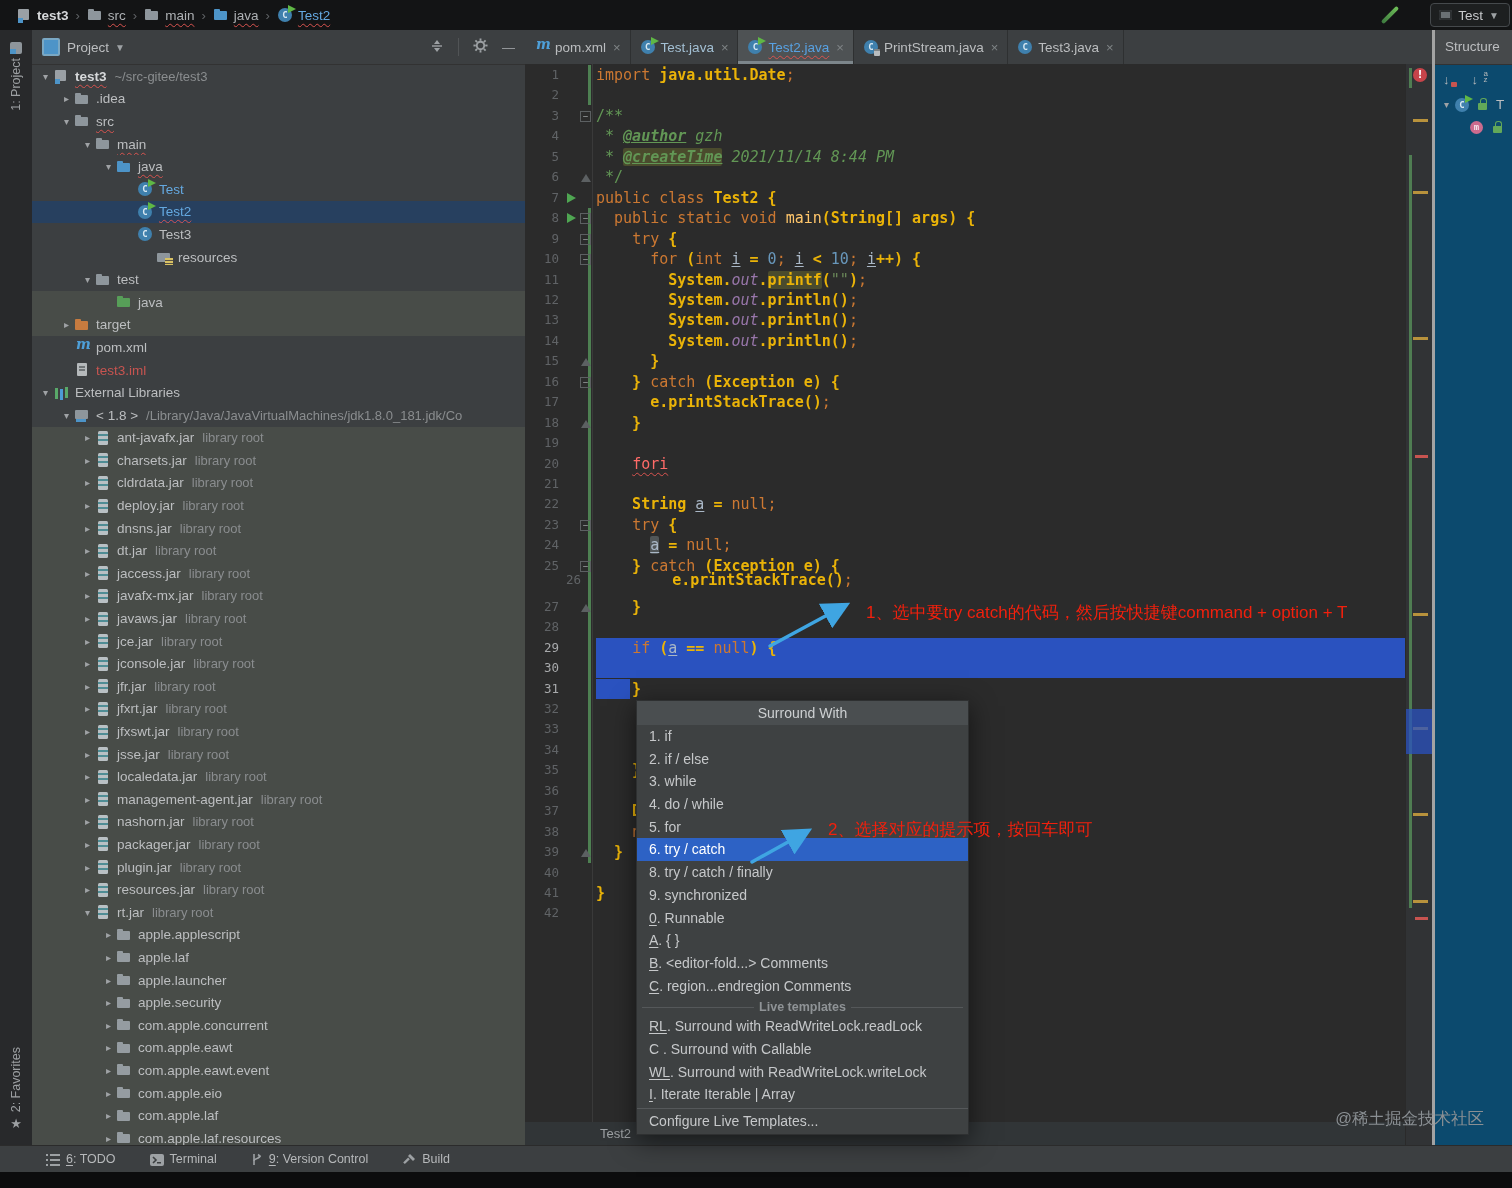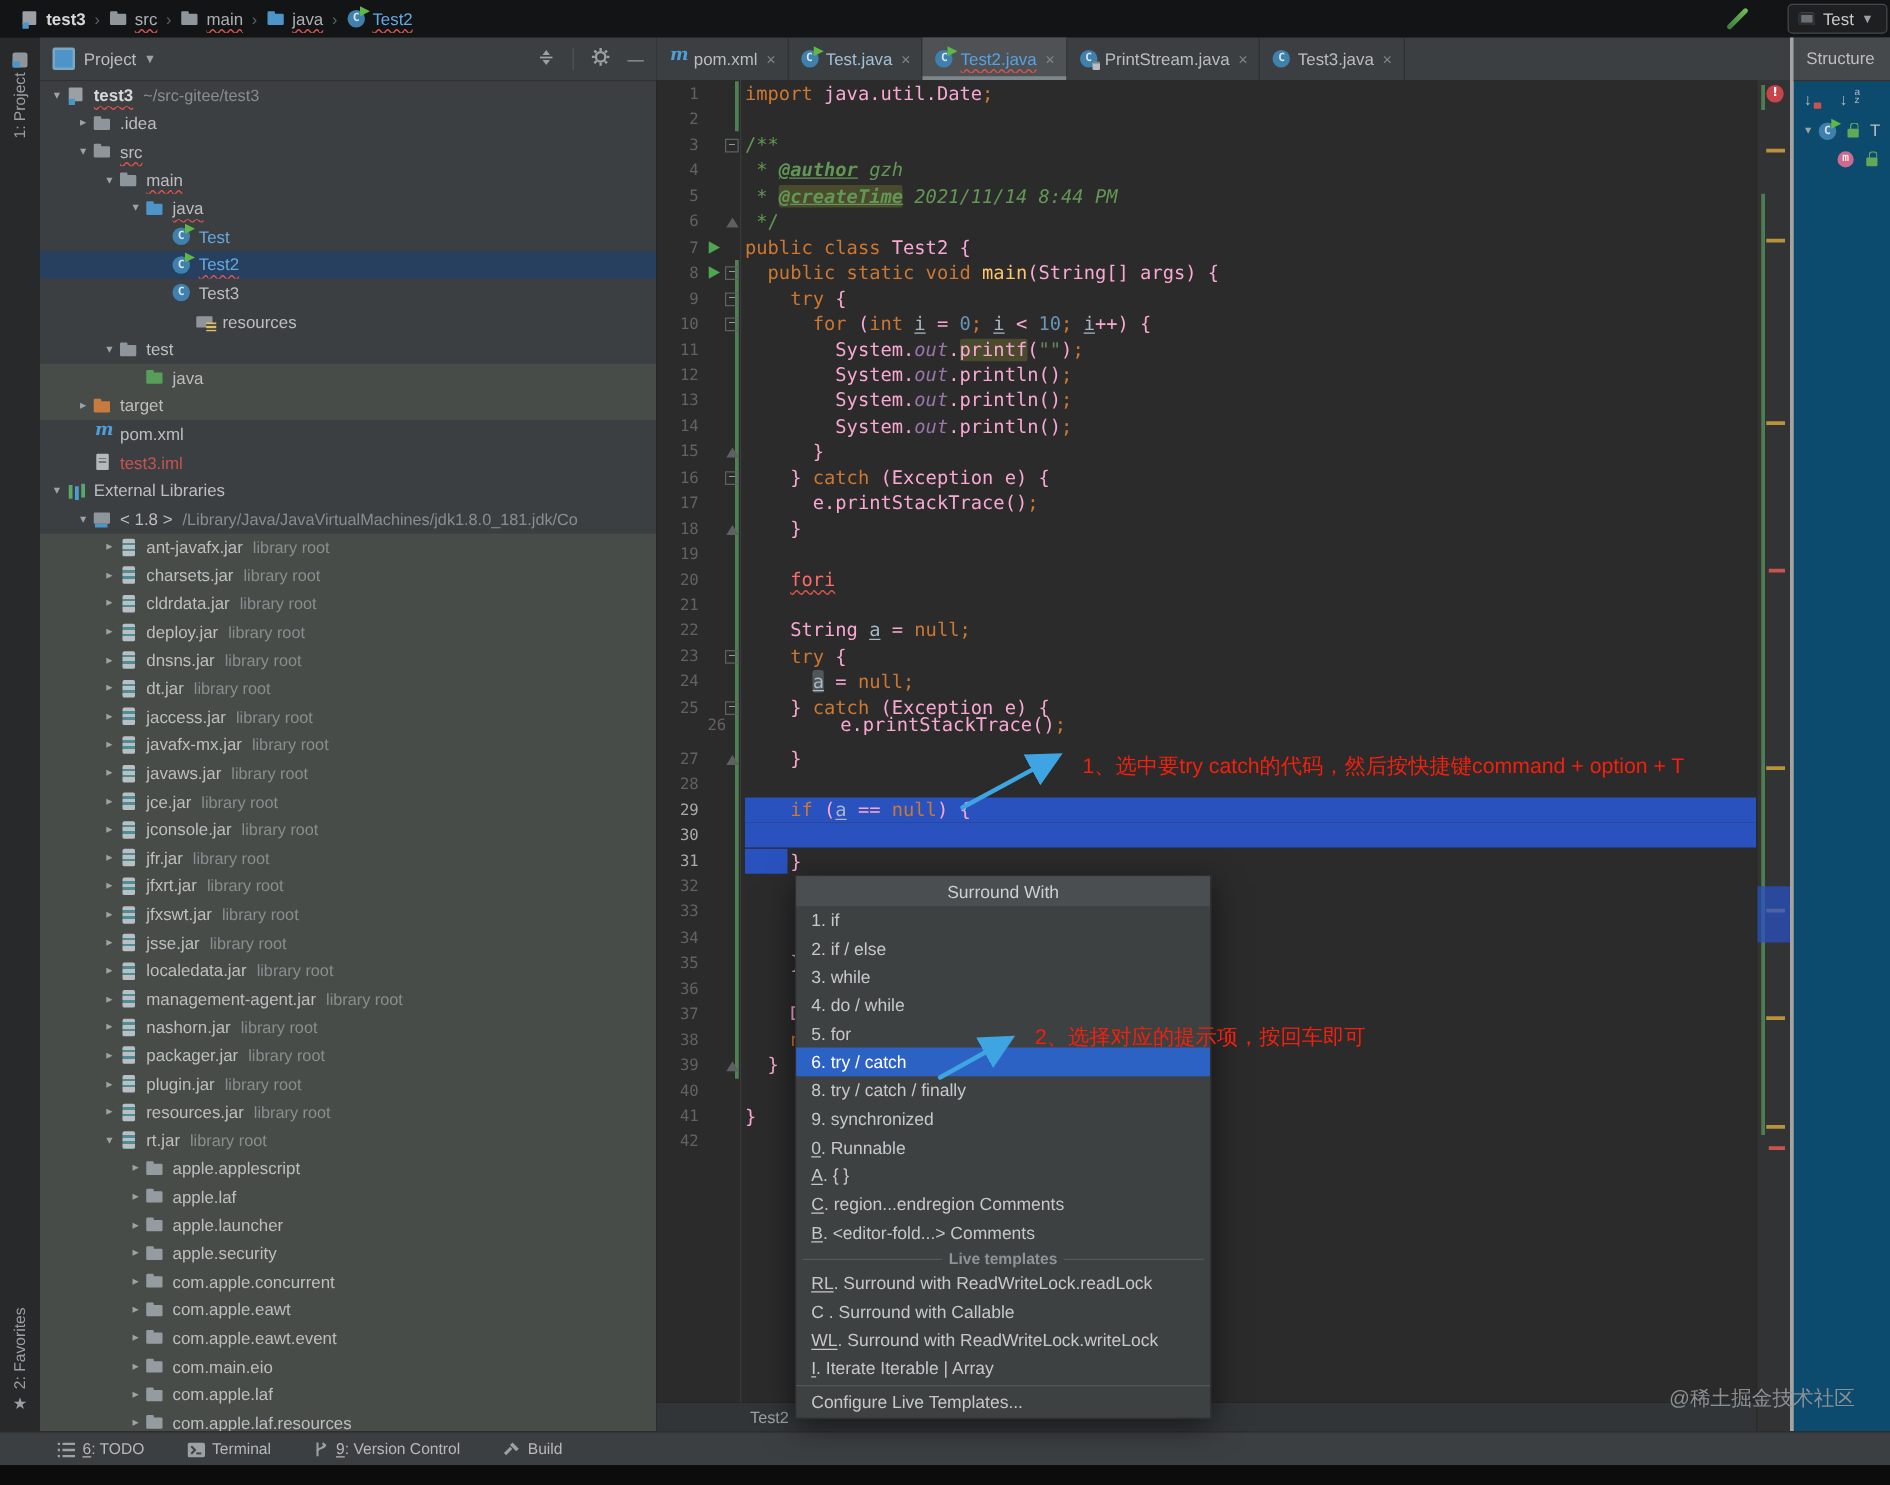--- a/index.html
+++ b/index.html
@@ -101,21 +101,21 @@
   .cl .runa{position:absolute;left:42px;top:5px;width:0;height:0;
             border-left:9px solid #4fa652;border-top:5px solid transparent;border-bottom:5px solid transparent;}
   .cl .fm{position:absolute;left:55px;top:5px;width:9px;height:9px;border:1px solid #5c6062;color:#9da1a3;
           font:9px/9px "DejaVu Sans Mono",monospace;text-align:center;}
   .cl .fe{position:absolute;left:56px;top:7px;width:0;height:0;border-bottom:8px solid #5c6062;
           border-left:5px solid transparent;border-right:5px solid transparent;}
   .cl .code{position:absolute;left:71px;right:0;top:0;bottom:0;}
   .cl .code.sel{background:#2a52bf;}
   .cl .psel{position:absolute;left:0;top:0;width:34px;height:100%;background:#2a52bf;}
   .tk{position:relative;}
-  .tk.w{color:#f9a8d4;} .tk.k{color:#cc7832;} .tk.s{color:#6a8759;} .tk.n{color:#6897bb;}
+  .tk.w{color:#eab308;font-weight:bold;} .tk.k{color:#cc7832;} .tk.s{color:#6a8759;} .tk.n{color:#6897bb;}
   .tk.c{color:#629755;} .tk.ci{color:#629755;font-style:italic;}
   .tk.cu{color:#629755;font-style:italic;font-weight:bold;text-decoration:underline;}
   .tk.f{color:#9876aa;font-style:italic;} .tk.m{color:#ffc66b;}
   .tk.e{color:#ff6b68;} .tk.u{color:#a9b7c6;text-decoration:underline;text-underline-offset:2px;}
   .tk.hy{background:#4a4b2d;border-radius:2px;} .tk.hb{background:#515658;border-radius:2px;}
   .ebottom{position:absolute;left:525px;top:1122px;width:880px;height:23px;background:#313537;
            color:#9da1a4;font-size:13px;line-height:23px;padding-left:75px;box-sizing:border-box;z-index:5;}
   
   .mstrip{position:absolute;left:1405px;top:64px;width:27px;height:1081px;background:#313335;border-left:1px solid #2a2a2a;}
   .mk{position:absolute;display:block;}
@@ -482,21 +482,21 @@
           <span class="tlb ">com.apple.eawt</span>
         </div>
         <div class="trow tint" style="padding-left: 69px;">
           <i class="ar">▸</i>
           <i class="ic folder pkg"></i>
           <span class="tlb ">com.apple.eawt.event</span>
         </div>
         <div class="trow tint" style="padding-left: 69px;">
           <i class="ar">▸</i>
           <i class="ic folder pkg"></i>
-          <span class="tlb ">com.main.eio</span>
+          <span class="tlb ">com.apple.eio</span>
         </div>
         <div class="trow tint" style="padding-left: 69px;">
           <i class="ar">▸</i>
           <i class="ic folder pkg"></i>
           <span class="tlb ">com.apple.laf</span>
         </div>
         <div class="trow tint" style="padding-left: 69px;">
           <i class="ar">▸</i>
           <i class="ic folder pkg"></i>
           <span class="tlb ">com.apple.laf.resources</span>
@@ -625,22 +625,22 @@
         <div class="pitem"><span>1</span><span>. if</span></div>
         <div class="pitem"><span>2</span><span>. if / else</span></div>
         <div class="pitem"><span>3</span><span>. while</span></div>
         <div class="pitem"><span>4</span><span>. do / while</span></div>
         <div class="pitem"><span>5</span><span>. for</span></div>
         <div class="pitem on"><span>6</span><span>. try / catch</span></div>
         <div class="pitem"><span>8</span><span>. try / catch / finally</span></div>
         <div class="pitem"><span>9</span><span>. synchronized</span></div>
         <div class="pitem"><span class="mn">0</span><span>. Runnable</span></div>
         <div class="pitem"><span class="mn">A</span><span>. { }</span></div>
+        <div class="pitem"><span class="mn">B</span><span>. &lt;editor-fold...&gt; Comments</span></div>
         <div class="pitem"><span class="mn">C</span><span>. region...endregion Comments</span></div>
-        <div class="pitem"><span class="mn">B</span><span>. &lt;editor-fold...&gt; Comments</span></div>
       </div>
     <div class="lthead">
       <i class="ltline"></i>
         <span>Live templates</span>
         <i class="ltline"></i>
     </div>
     <div>
         <div class="pitem"><span class="mn">RL</span><span>. Surround with ReadWriteLock.readLock</span></div>
         <div class="pitem"><span>C </span><span>. Surround with Callable</span></div>
         <div class="pitem"><span class="mn">WL</span><span>. Surround with ReadWriteLock.writeLock</span></div>

